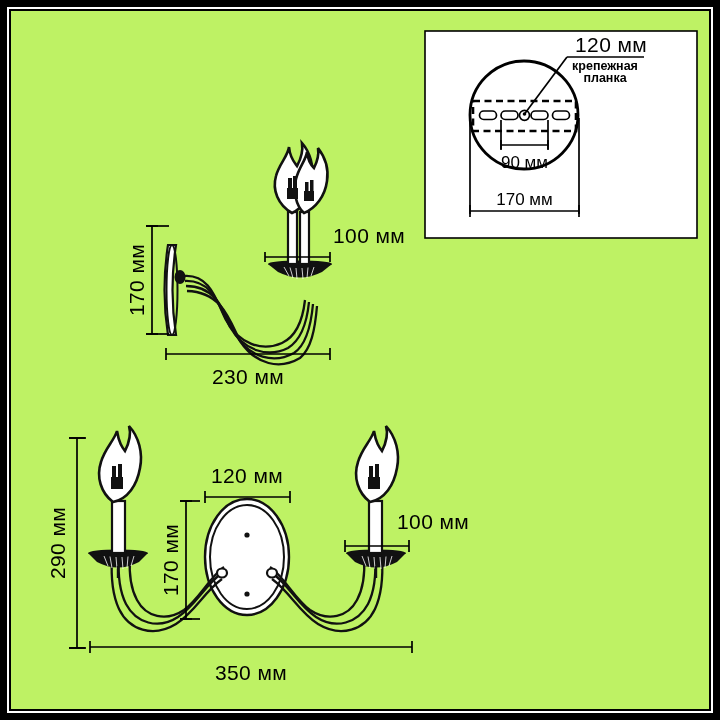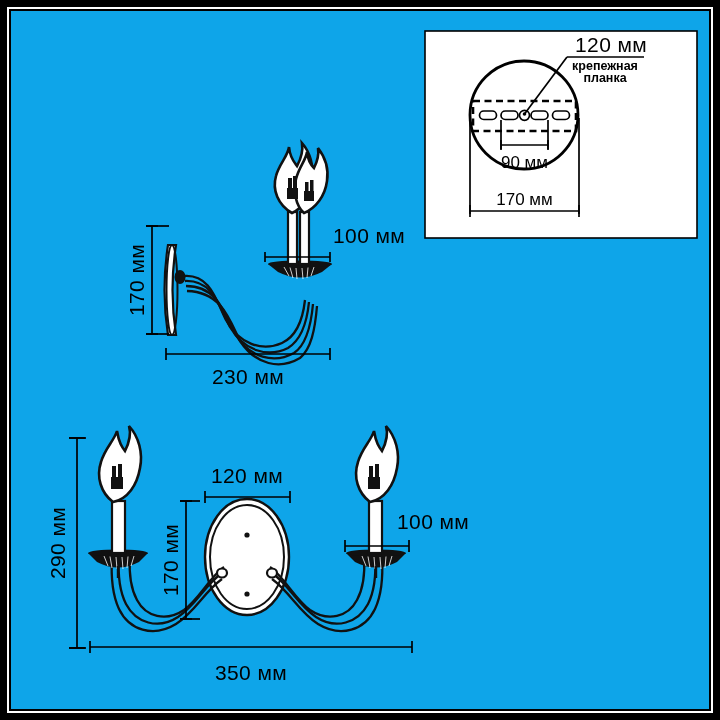--- a/index.html
+++ b/index.html
@@ -10,21 +10,21 @@
   body {
     width: 720px;
     height: 720px;
     font-family: "Liberation Sans", sans-serif;
     overflow: hidden;
   }
   #page {
     position: relative;
     width: 720px;
     height: 720px;
-    background: #0ea5e9;
+    background: #bef264;
     box-sizing: border-box;
   }
   
   .frame-outer {
     position: absolute;
     left: 0; top: 0;
     width: 720px; height: 720px;
     box-sizing: border-box;
     border: 7px solid #000000;
     pointer-events: none;

